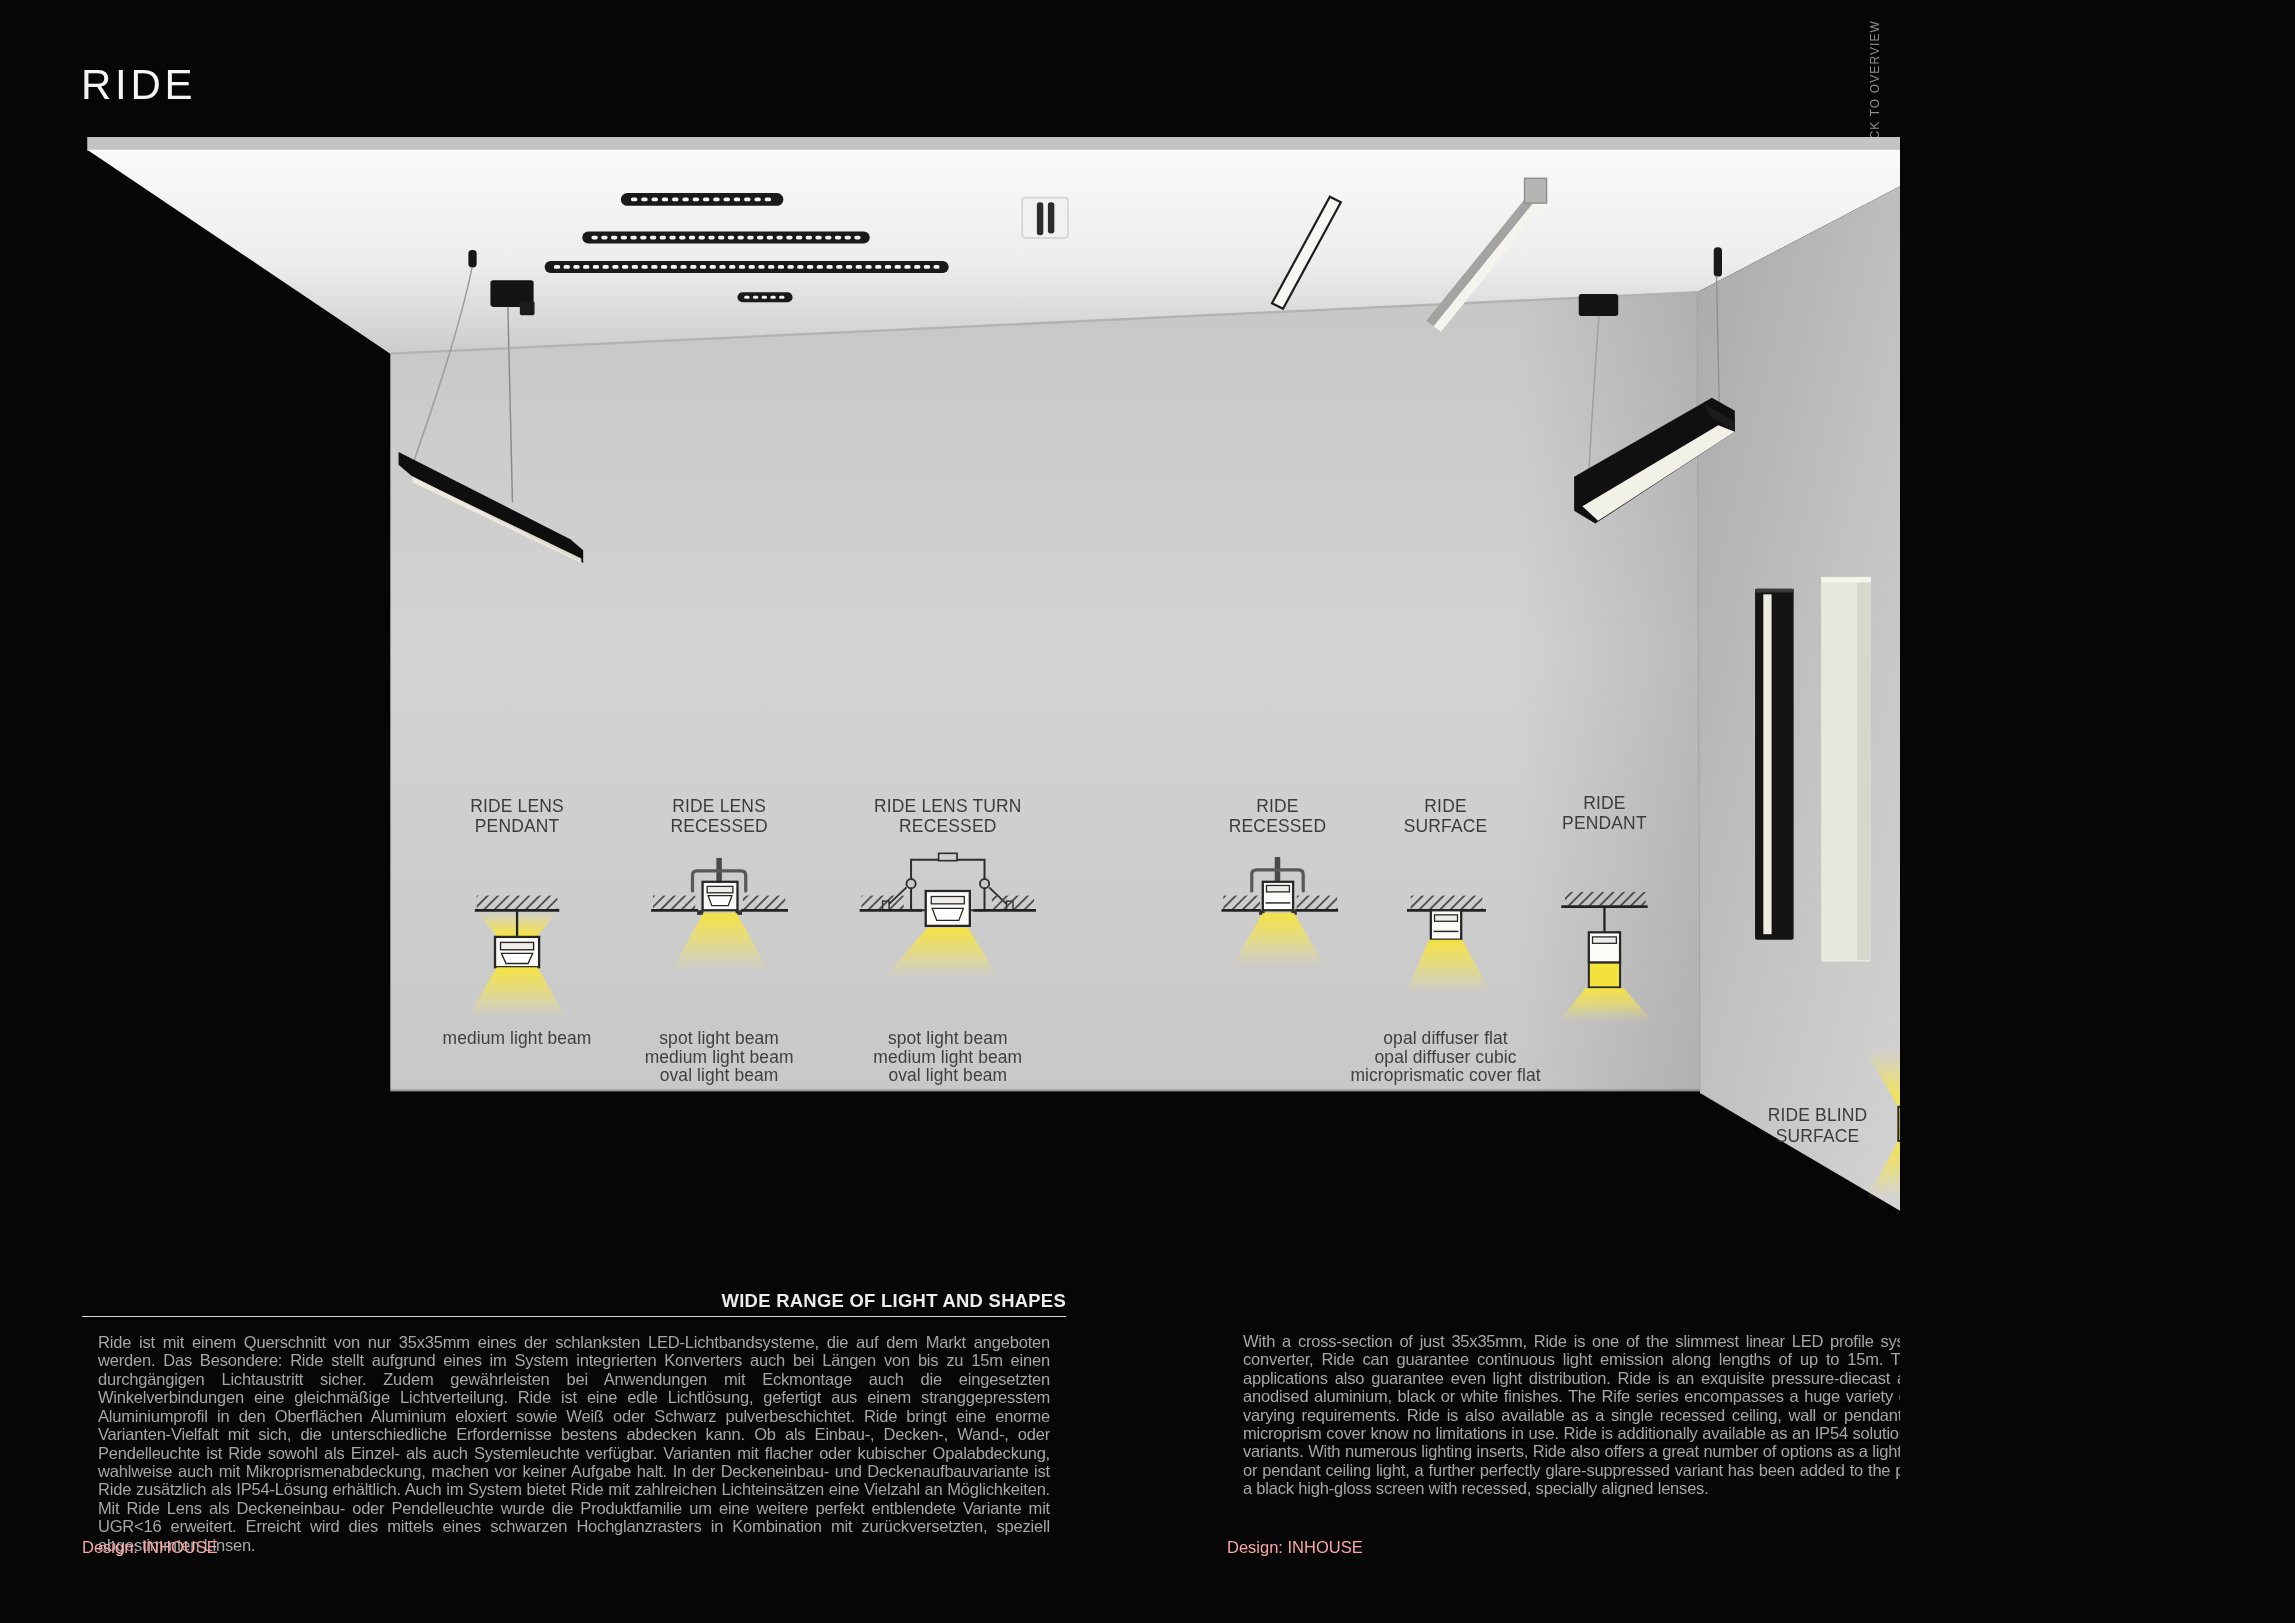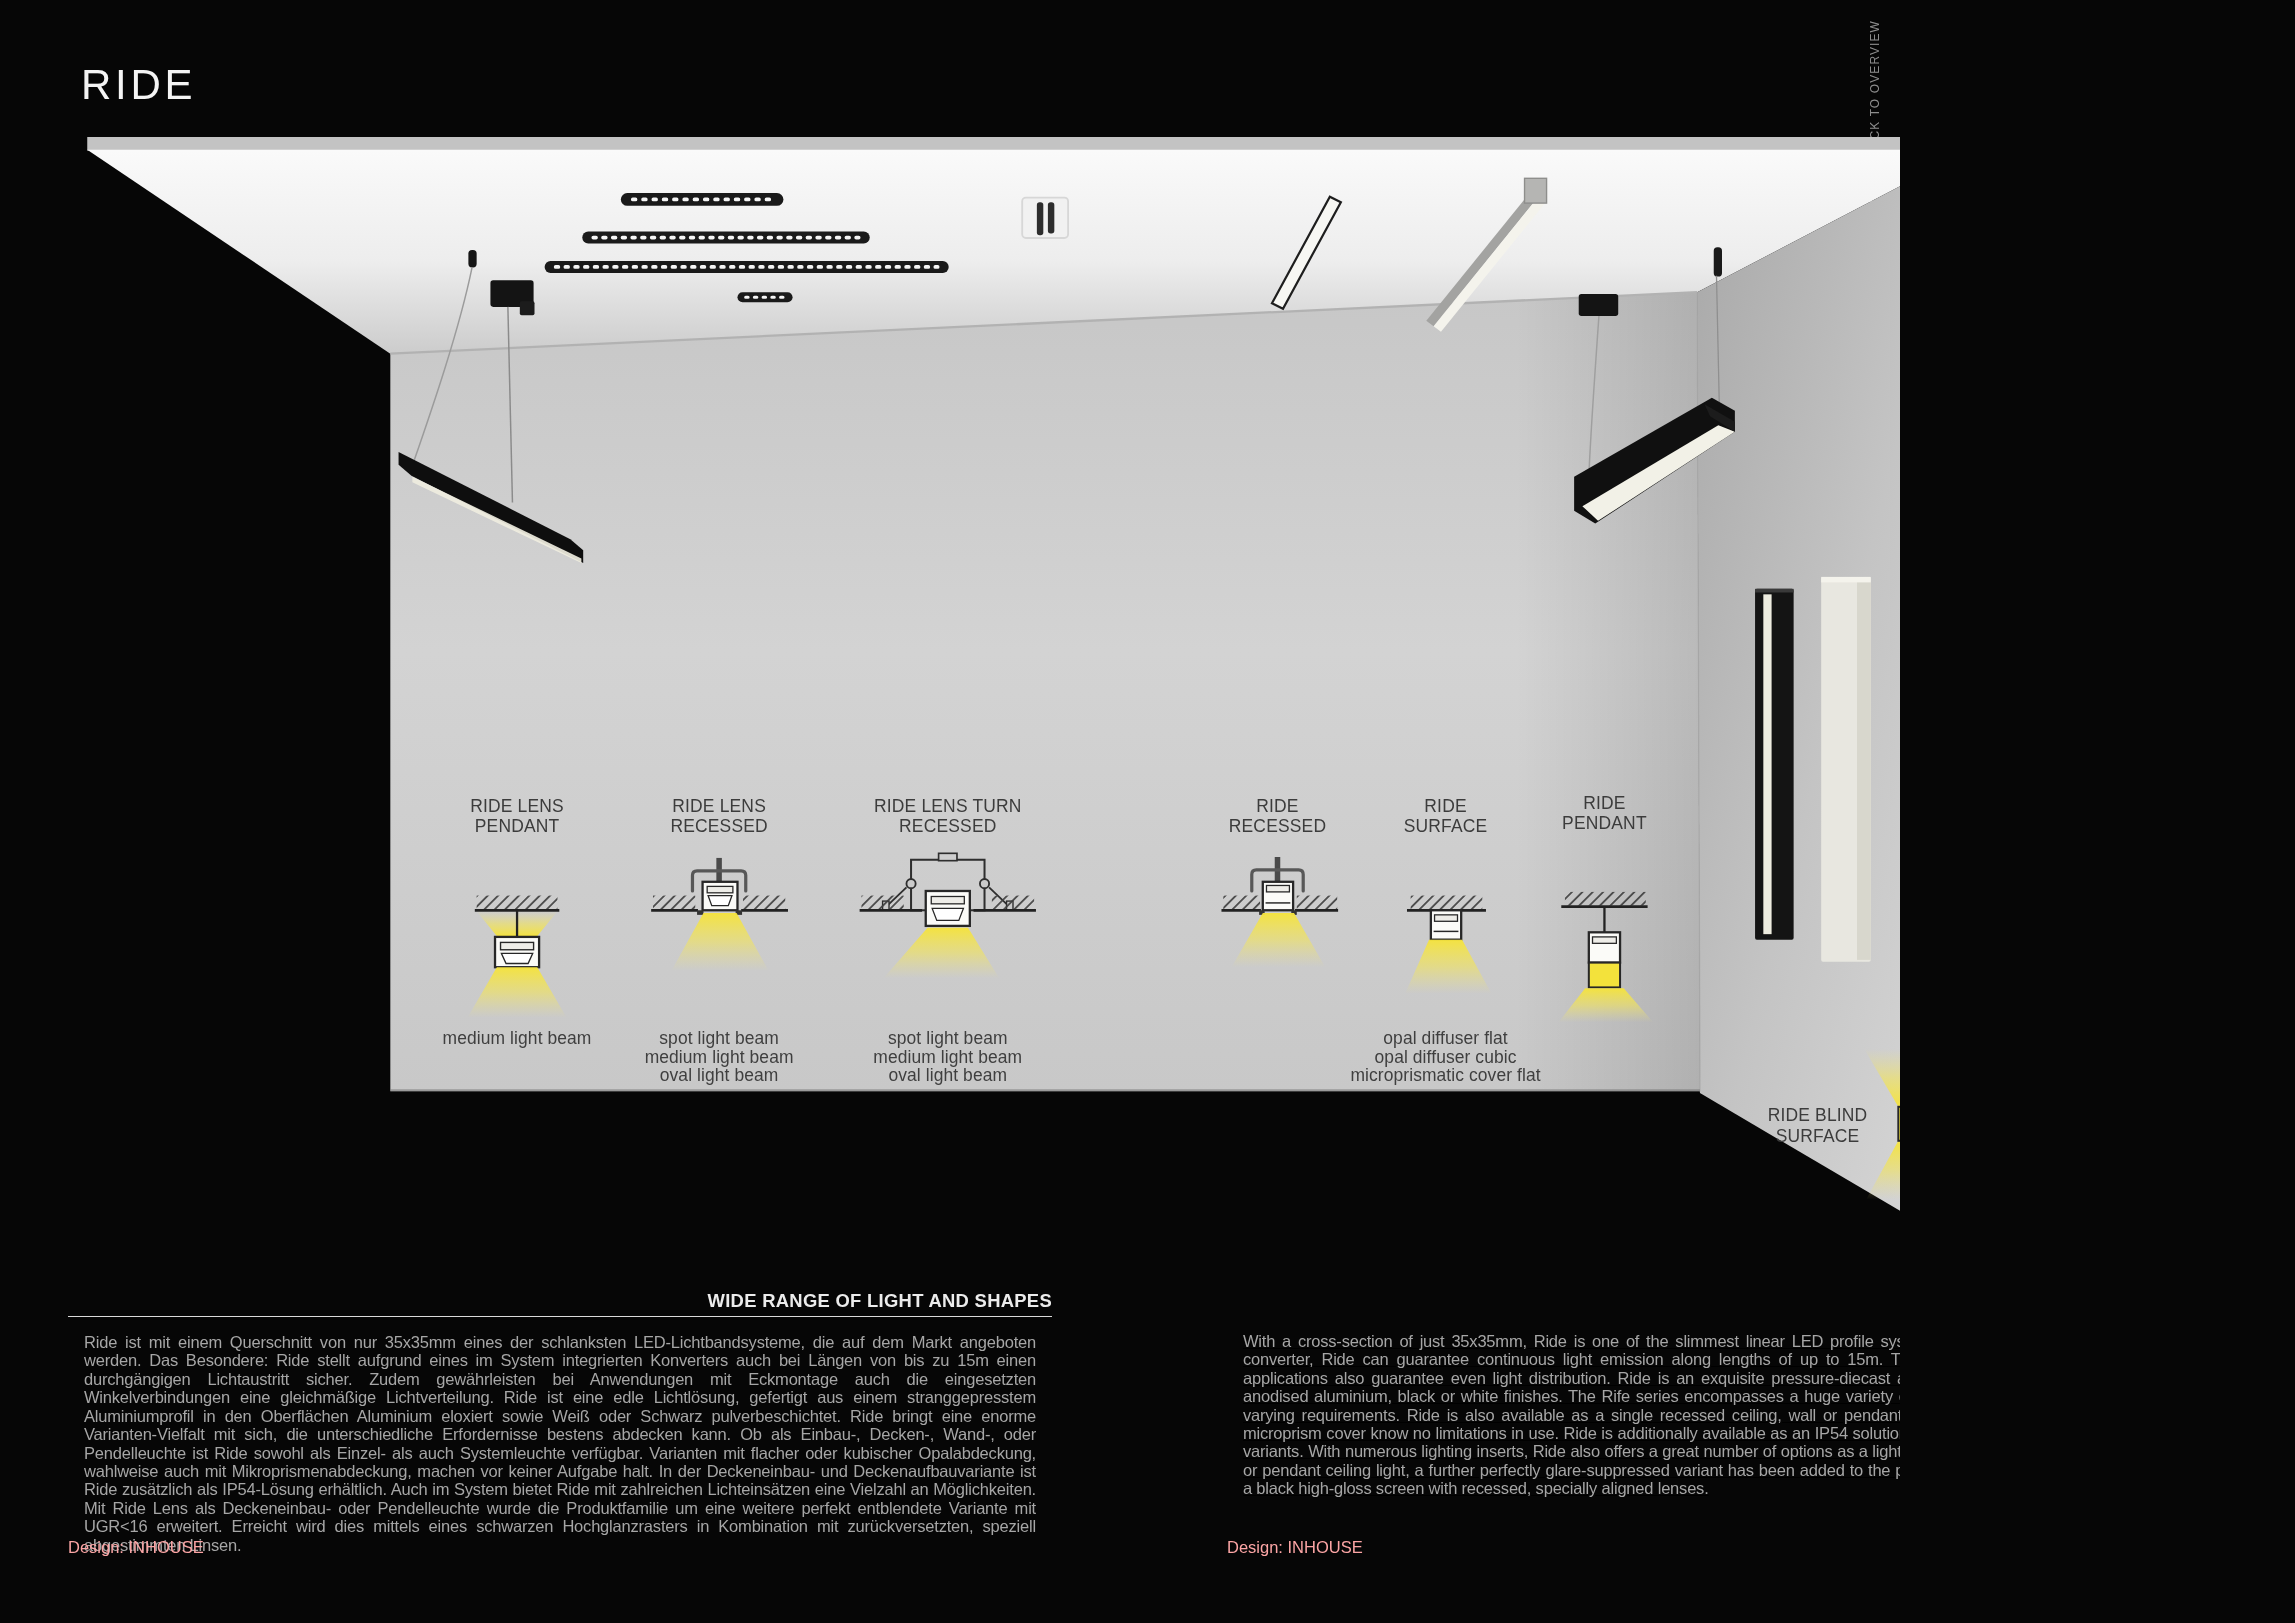--- a/index.html
+++ b/index.html
@@ -4,21 +4,21 @@
 <style>
   html,body{margin:0;padding:0;background:#060606;}
   .page{position:relative;width:1900px;height:1624px;background:#060606;overflow:hidden;
         font-family:"Liberation Sans",sans-serif;}
   .page-title{position:absolute;left:81px;top:61px;margin:0;font-size:42px;font-weight:400;
         letter-spacing:3.7px;color:#f4f4f4;}
   .backlink{position:absolute;top:20px;right:18.4px;writing-mode:vertical-rl;transform:rotate(180deg);
         font-size:12px;letter-spacing:1.1px;color:#8d8d8d;white-space:nowrap;cursor:pointer;}
   .room-svg{position:absolute;left:0;top:0;}
   .info-col{position:absolute;top:1290px;}
-  .col-de{left:68px;width:984px;}
+  .col-de{left:82px;width:984px;}
   .col-en{left:1227px;width:1003px;text-decoration:underline;}
   .sec-heading{height:22px;line-height:22px;text-align:right;font-size:18.4px;font-weight:700;
         color:#ececec;letter-spacing:0.3px;}
   .rule{height:1.8px;background:#d9d9d9;margin-top:3.7px;}
   .body-text{margin:16px;font-size:16.5px;line-height:18.4px;text-align:justify;color:#a6a6a6;
         letter-spacing:-0.2px;}
   .col-de .body-text{margin-top:15.6px;}
   .col-en .body-text{margin-top:42px;}
   .design-line{position:absolute;left:0;top:248px;font-size:16.5px;color:#fca5a5;}
   svg text{font-family:"Liberation Sans",sans-serif;}

